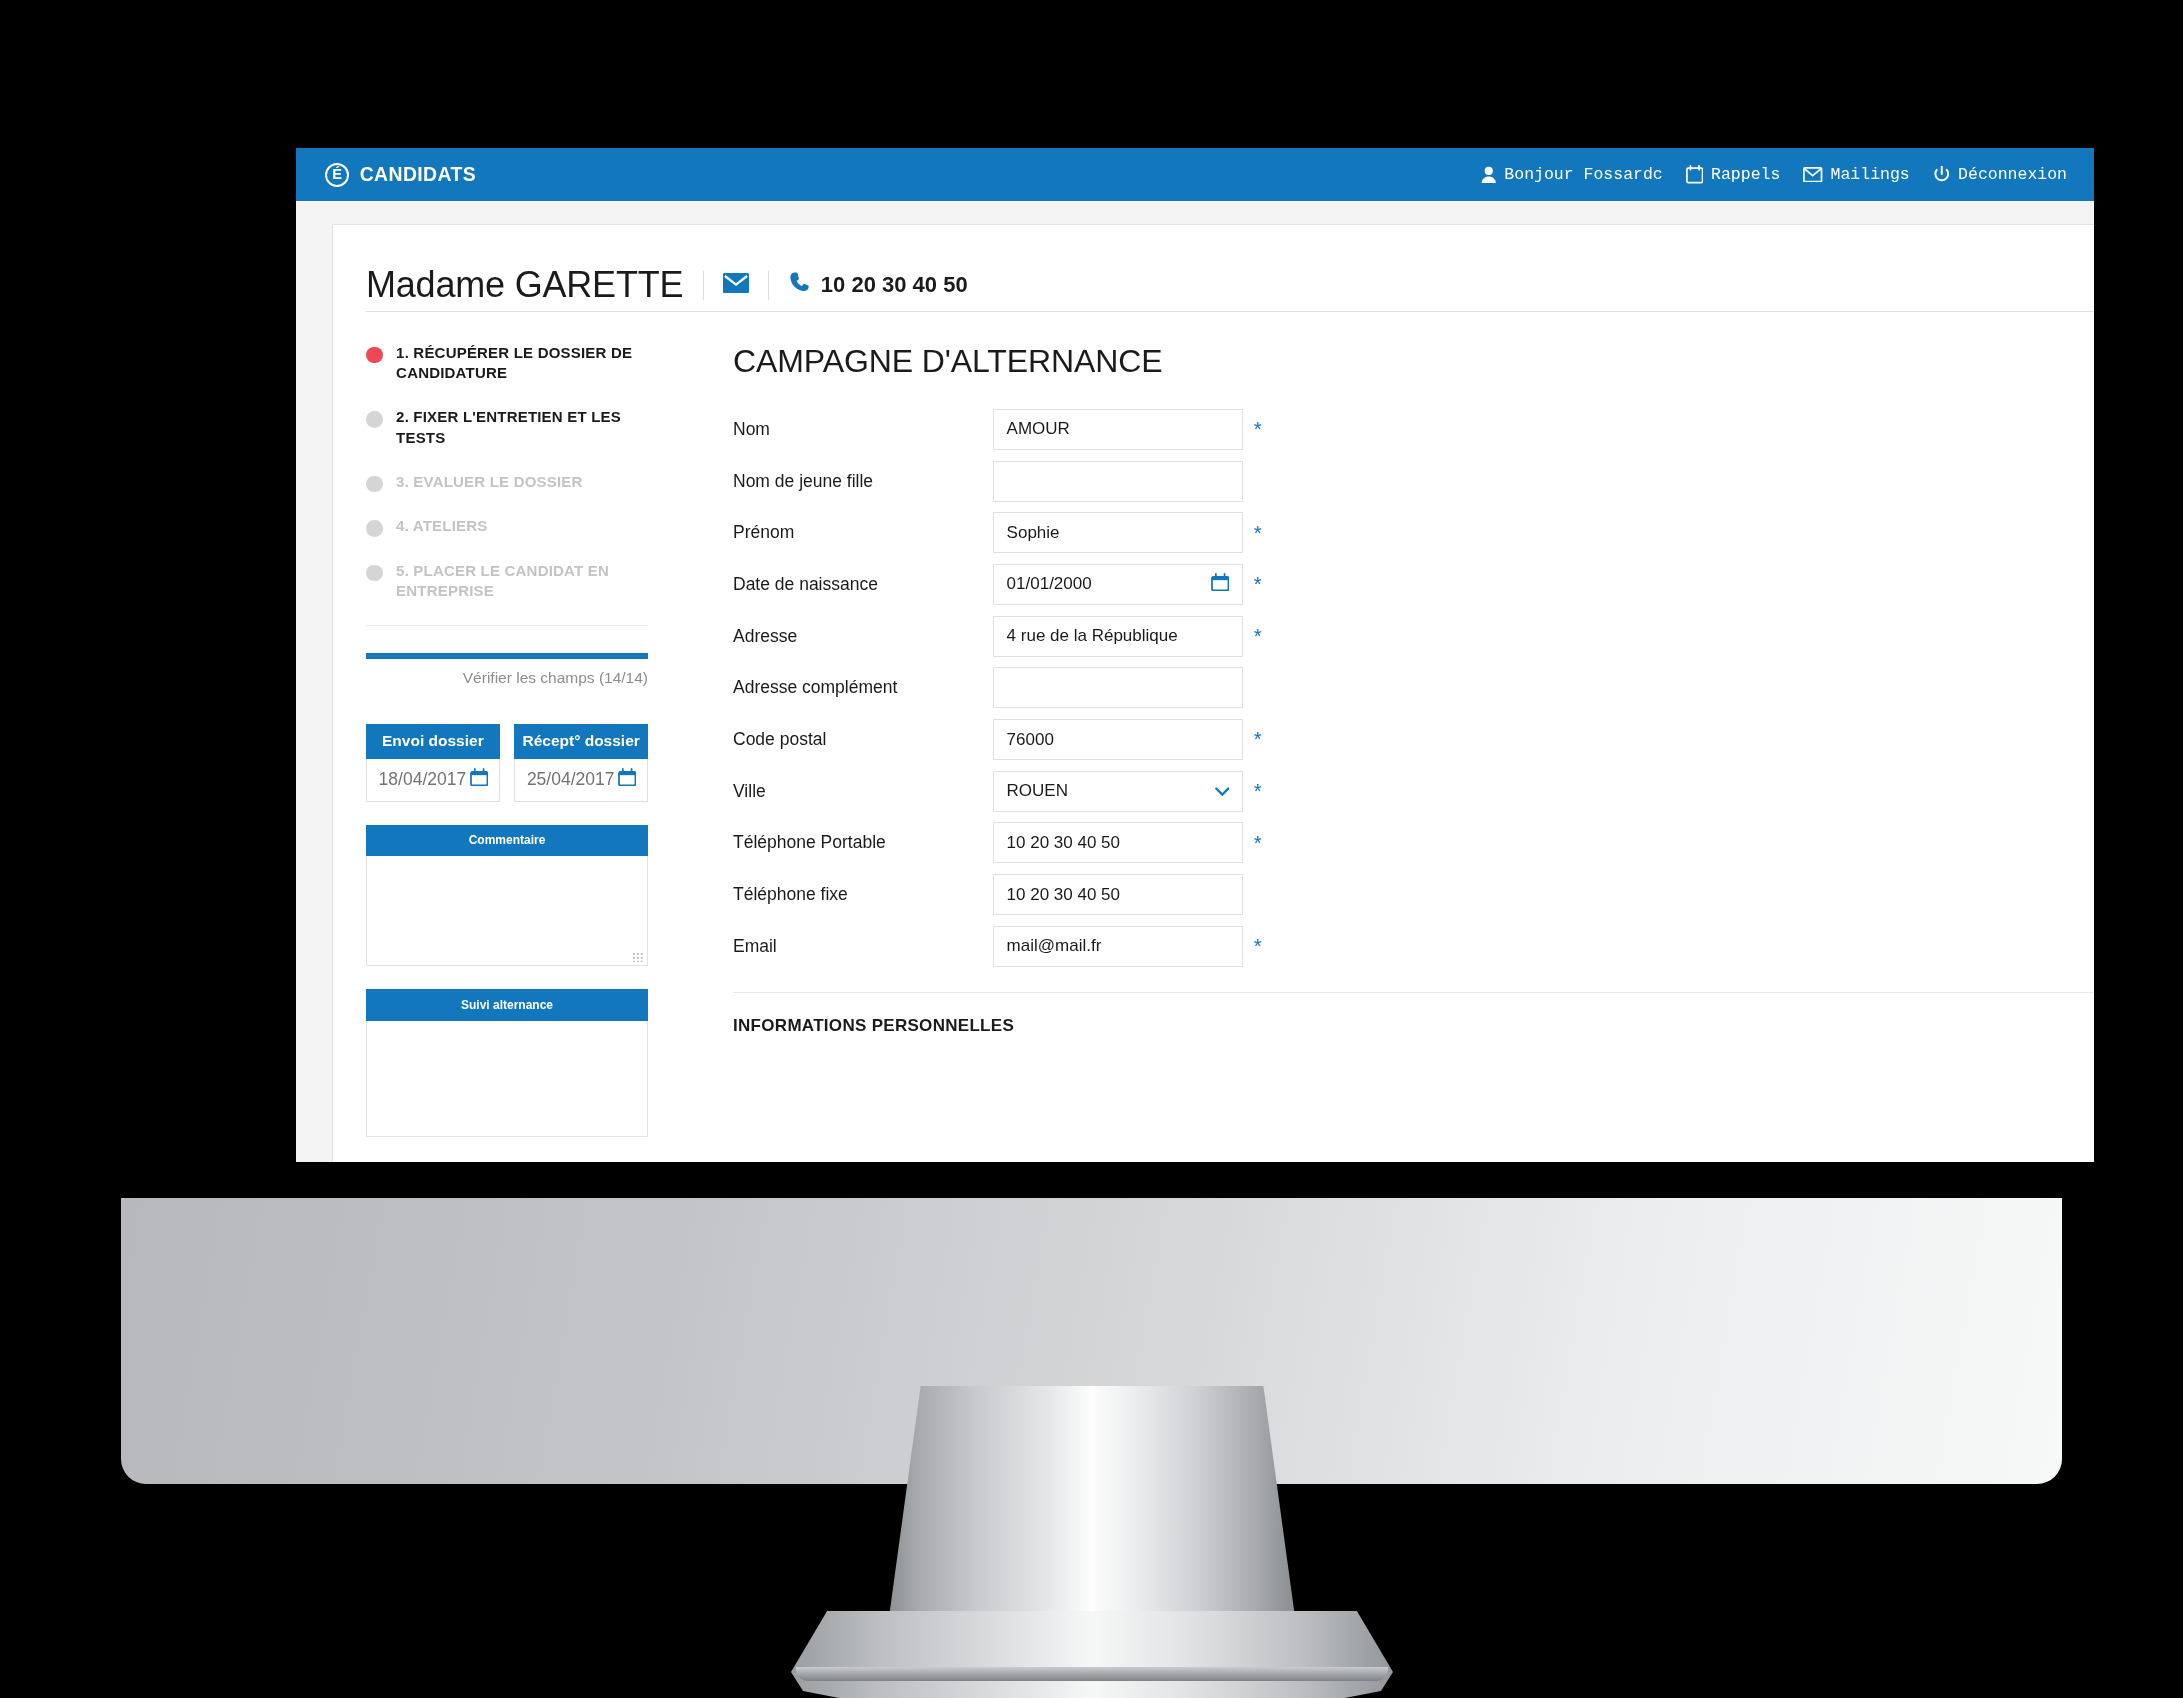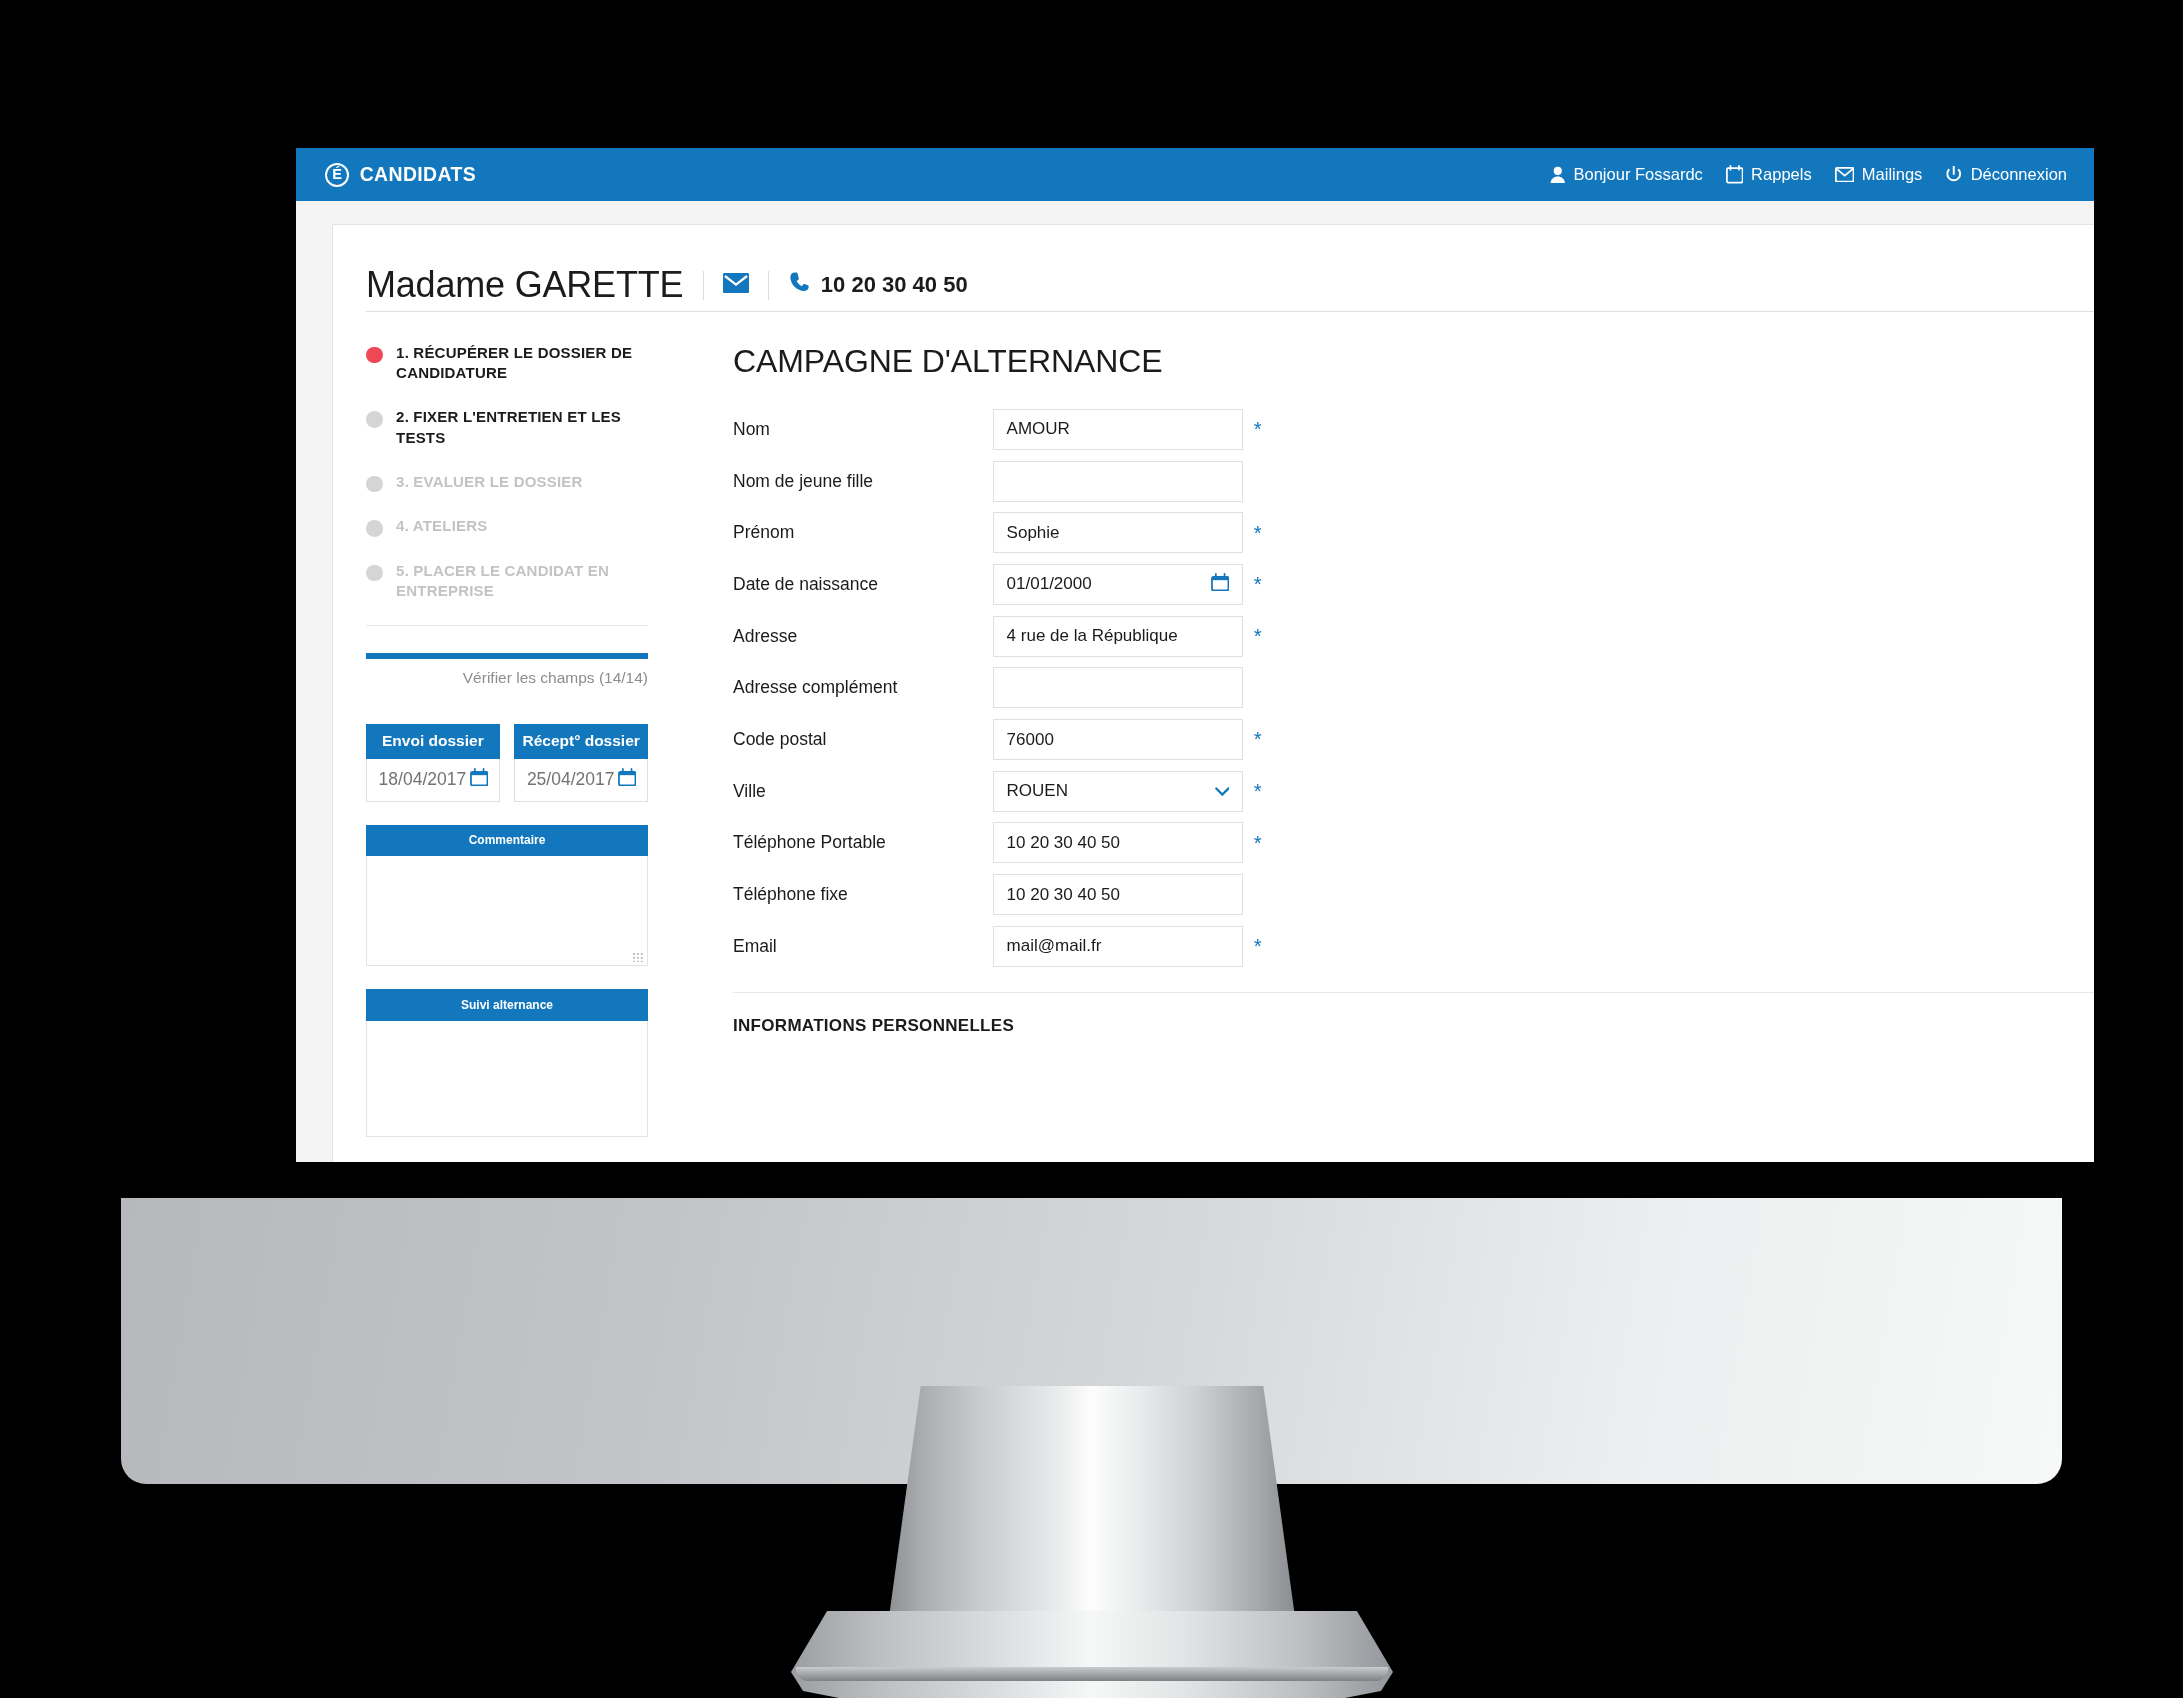--- a/index.html
+++ b/index.html
@@ -74,21 +74,21 @@
     width: 24px; height: 24px;
     border: 2.1px solid #ffffff;
     border-radius: 50%;
     display: flex; align-items: center; justify-content: center;
     font-size: 14.6px; font-weight: bold; line-height: 1;
   }
   .brand-name { font-size: 19.4px; font-weight: bold; letter-spacing: 0.4px; }
   #topnav { display: flex; align-items: center; gap: 23px; }
   .topnav-item {
     display: flex; align-items: center; gap: 7.8px;
-    font-size: 16.5px; cursor: pointer;
+    font-size: 16.5px; cursor: pointer; font-family: Liberation Mono, monospace;
   }
   .topnav-item svg { display: block; }
 
   
   #card {
     position: absolute;
     left: 36px; top: 76px;
     width: 2115px;
     min-height: 970px;
     background: #ffffff;

